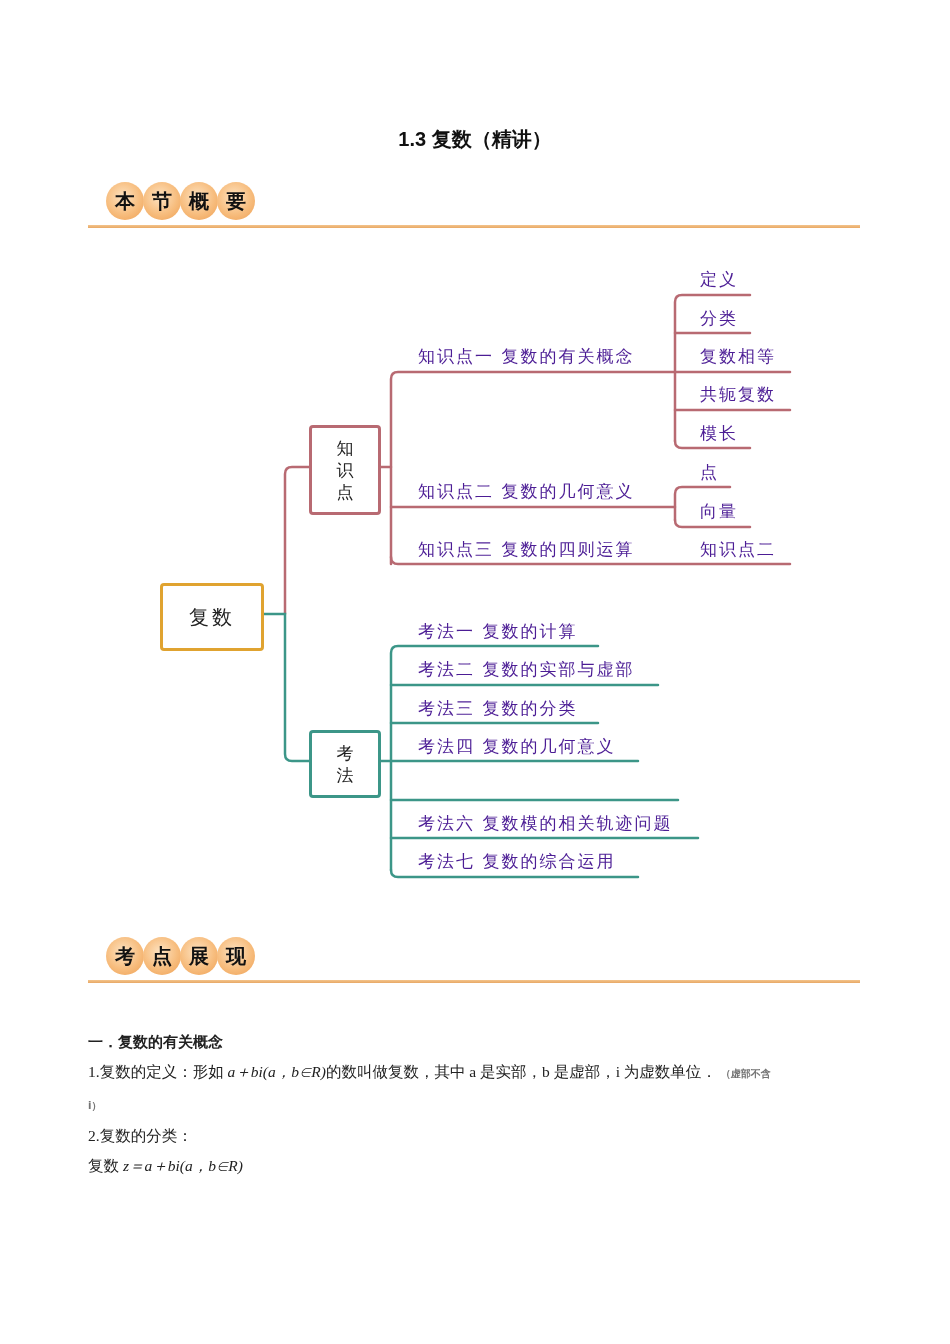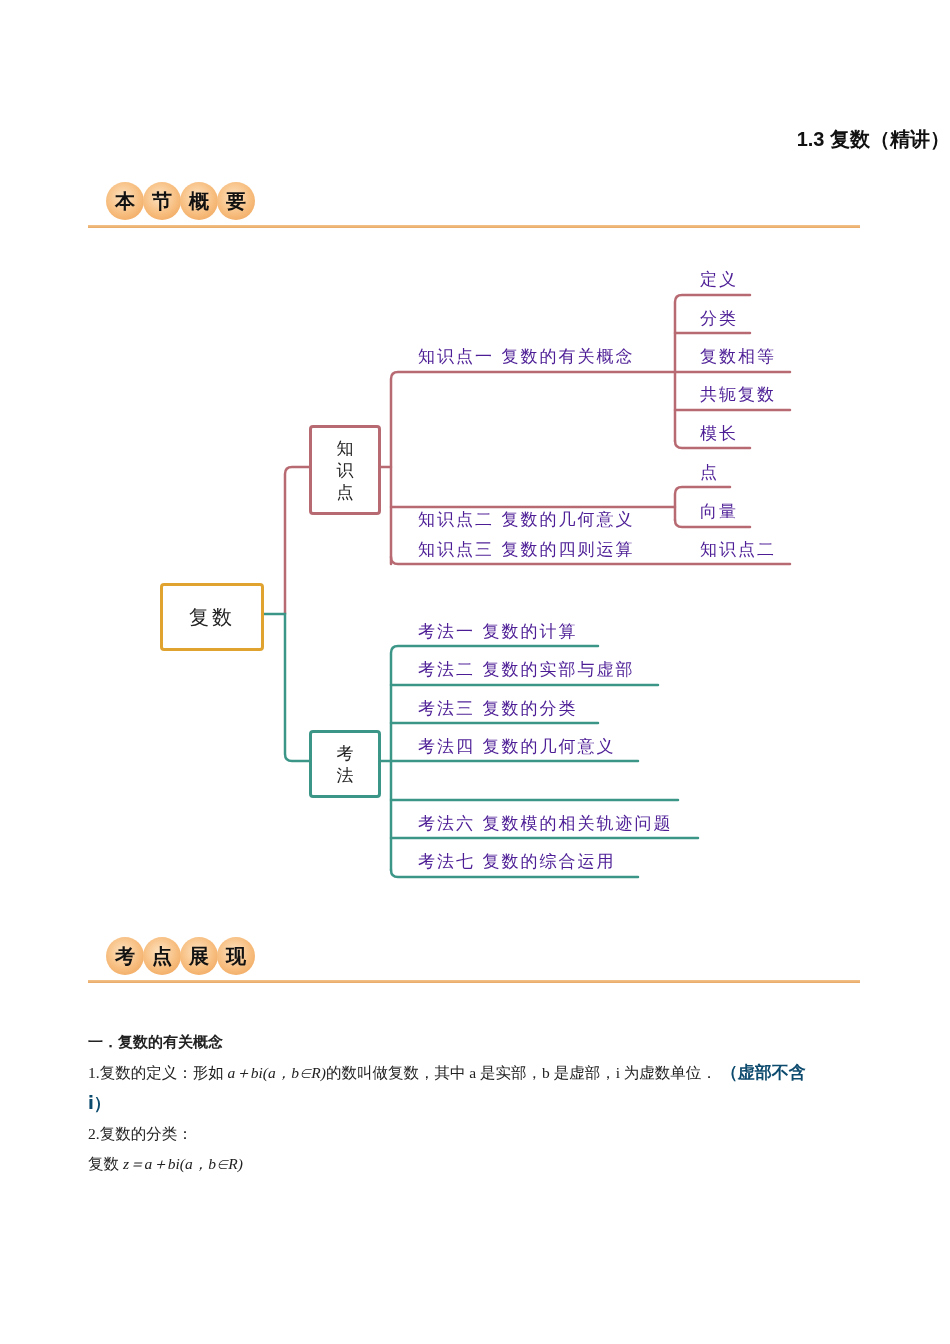--- a/index.html
+++ b/index.html
@@ -1,18 +1,18 @@
 <!DOCTYPE html>
 <html><head>
 <meta charset="utf-8">
 <style>
   html, body { margin: 0; padding: 0; background: #ffffff; }
   body { width: 950px; height: 1344px; position: relative; overflow: hidden;
          font-family: "DejaVu Sans", sans-serif; color: #222; }
-  .title { position: absolute; top: 126px; left: 0; width: 950px; text-align: right;
+  .title { position: absolute; top: 126px; left: 0; width: 950px; text-align: center;
            font-family: "Liberation Sans", sans-serif; font-weight: bold; font-size: 20px; color: #111; }
   .section-banner { position: absolute; left: 88px; width: 772px; height: 50px; }
   .section-banner .rule { position: absolute; left: 0; right: 0; bottom: 0; height: 3px;
            background: linear-gradient(to bottom, #f3c48c, #e8a865); }
   .section-banner .balls { position: absolute; left: 18px; top: 4px; display: flex; }
   .ball { width: 38px; height: 38px; border-radius: 50%; margin-right: -1px;
           background: radial-gradient(circle at 45% 40%, #fde3c2 0%, #f7bd7e 55%, #ee9f52 100%);
           display: flex; align-items: center; justify-content: center;
           font-weight: bold; font-size: 20px; color: #111; font-family: "DejaVu Sans", sans-serif; }
   .mindmap { position: absolute; left: 0; top: 0; width: 950px; height: 920px; }
@@ -22,21 +22,21 @@
          justify-content: center; font-size: 17px; color: #222; }
   .root-box { left: 160px; top: 583px; width: 98px; height: 62px; border: 3px solid #e0a330;
               font-size: 20px; letter-spacing: 3px; }
   .k-box { left: 309px; top: 425px; width: 66px; height: 84px; border: 3px solid #b86a72;
            flex-direction: column; line-height: 22px; }
   .f-box { left: 309px; top: 730px; width: 66px; height: 62px; border: 3px solid #3c9688;
            flex-direction: column; line-height: 22px; }
   .content { position: absolute; left: 88px; width: 780px; font-family: "Liberation Serif", serif;
              font-size: 15.5px; color: #222; line-height: 30px; }
   .h1 { font-weight: bold; font-family: "DejaVu Sans", sans-serif; font-size: 15px; }
-  .red { color: #0c4a6e; font-weight: bold; font-family: "DejaVu Sans", sans-serif; font-size: 17px; }
+  .red { color: #737373; font-weight: bold; font-family: "DejaVu Sans", sans-serif; font-size: 10px; }
 </style>
 </head>
 <body>
 
 <div class="title">1.3 复数（精讲）</div>
 
 <div class="section-banner" style="top:178px;">
   <div class="balls">
     <div class="ball">本</div>
     <div class="ball">节</div>
@@ -86,21 +86,21 @@
     <span>识</span>
     <span>点</span>
   </div>
 
   <div class="box f-box">
     <span>考</span>
     <span>法</span>
   </div>
 
   <div class="node-text" style="left:418px;top:345px;">知识点一  复数的有关概念</div>
-  <div class="node-text" style="left:418px;top:508px;text-align:right;">知识点二  复数的几何意义</div>
+  <div class="node-text" style="left:418px;top:480px;text-align:right;">知识点二  复数的几何意义</div>
   <div class="node-text" style="left:418px;top:538px;">知识点三  复数的四则运算</div>
 
   <div class="node-text" style="left:700px;top:268px;">定义</div>
   <div class="node-text" style="left:700px;top:307px;">分类</div>
   <div class="node-text" style="left:700px;top:345px;">复数相等</div>
   <div class="node-text" style="left:700px;top:383px;">共轭复数</div>
   <div class="node-text" style="left:700px;top:422px;">模长</div>
 
   <div class="node-text" style="left:700px;top:461px;">点</div>
   <div class="node-text" style="left:700px;top:500px;">向量</div>

